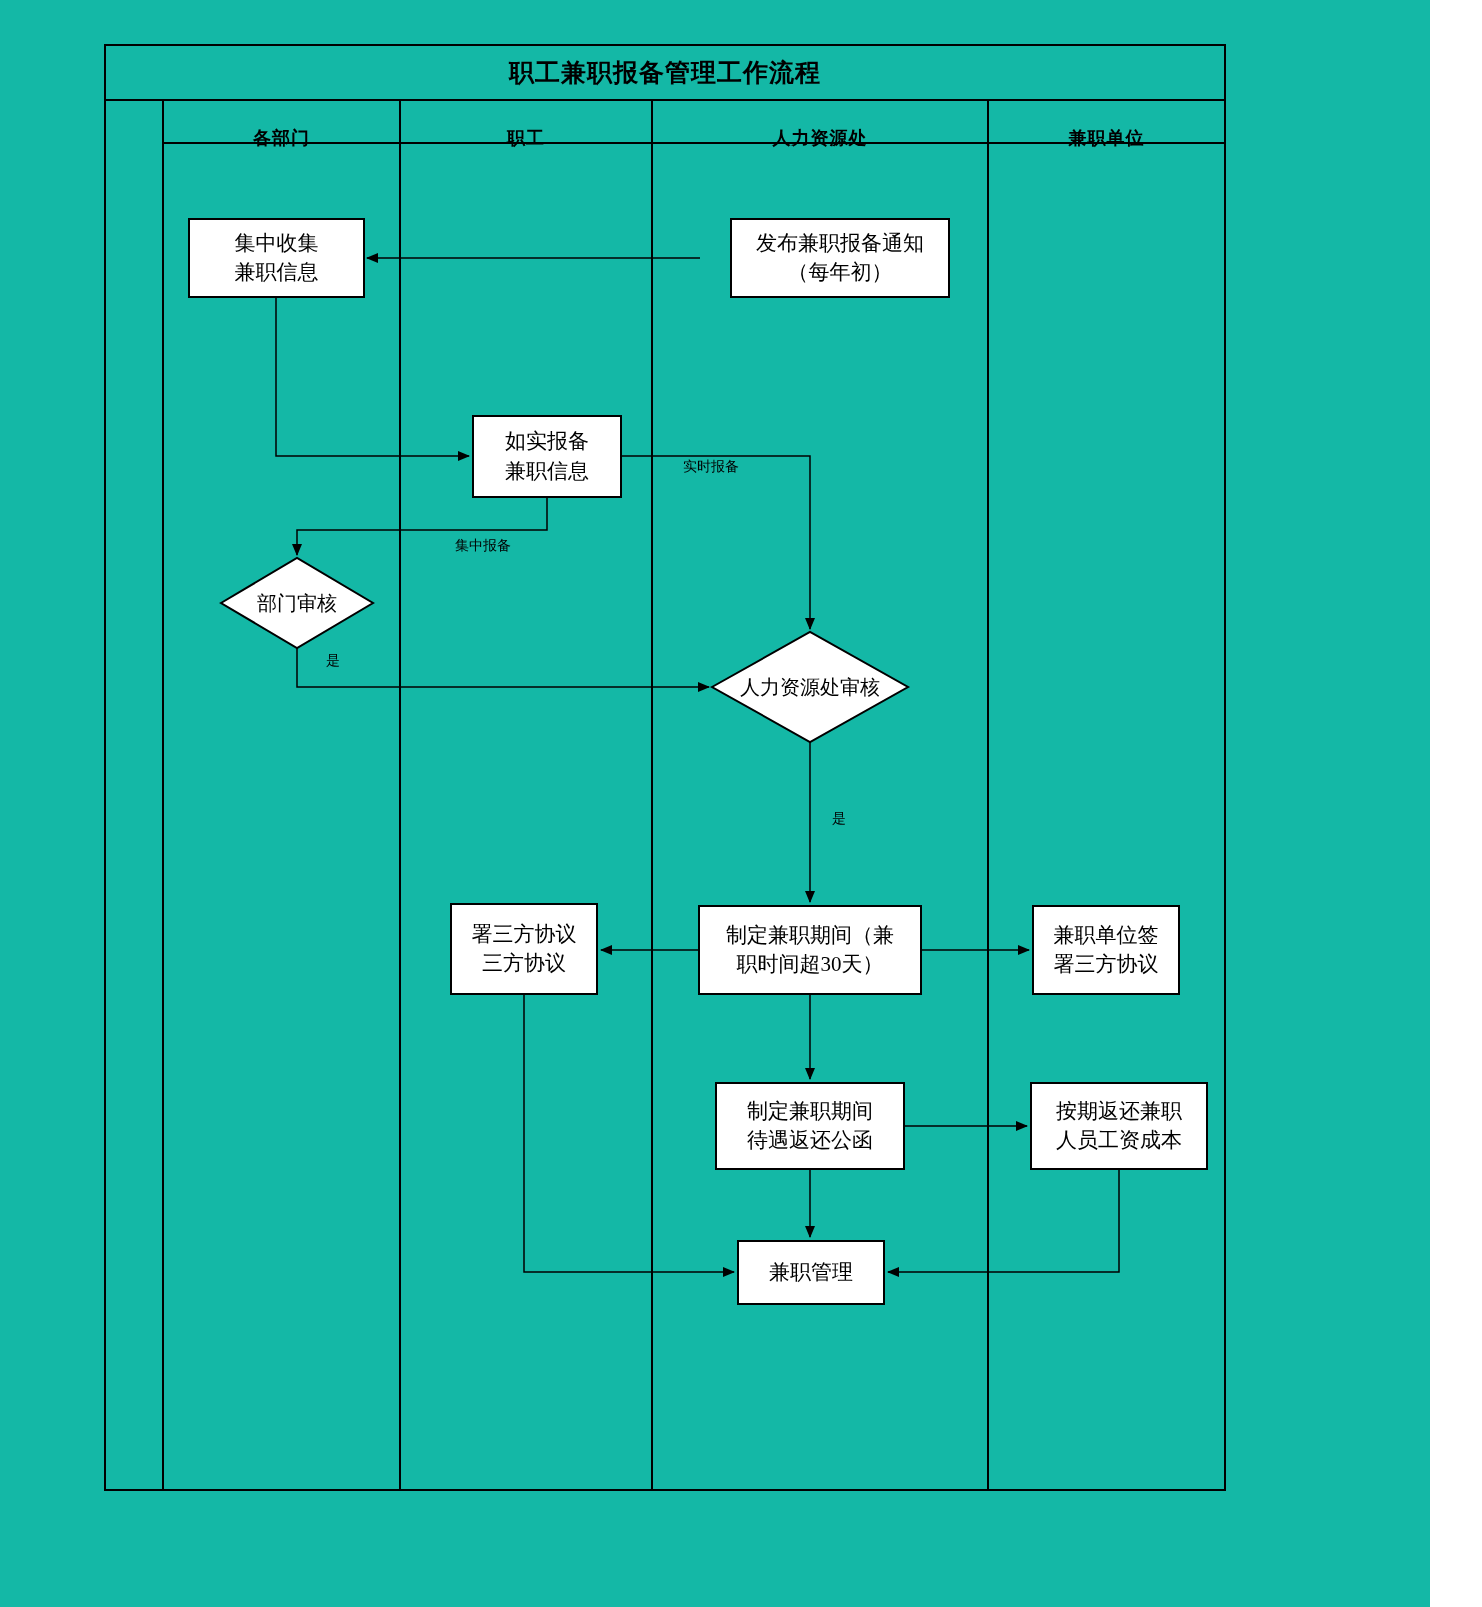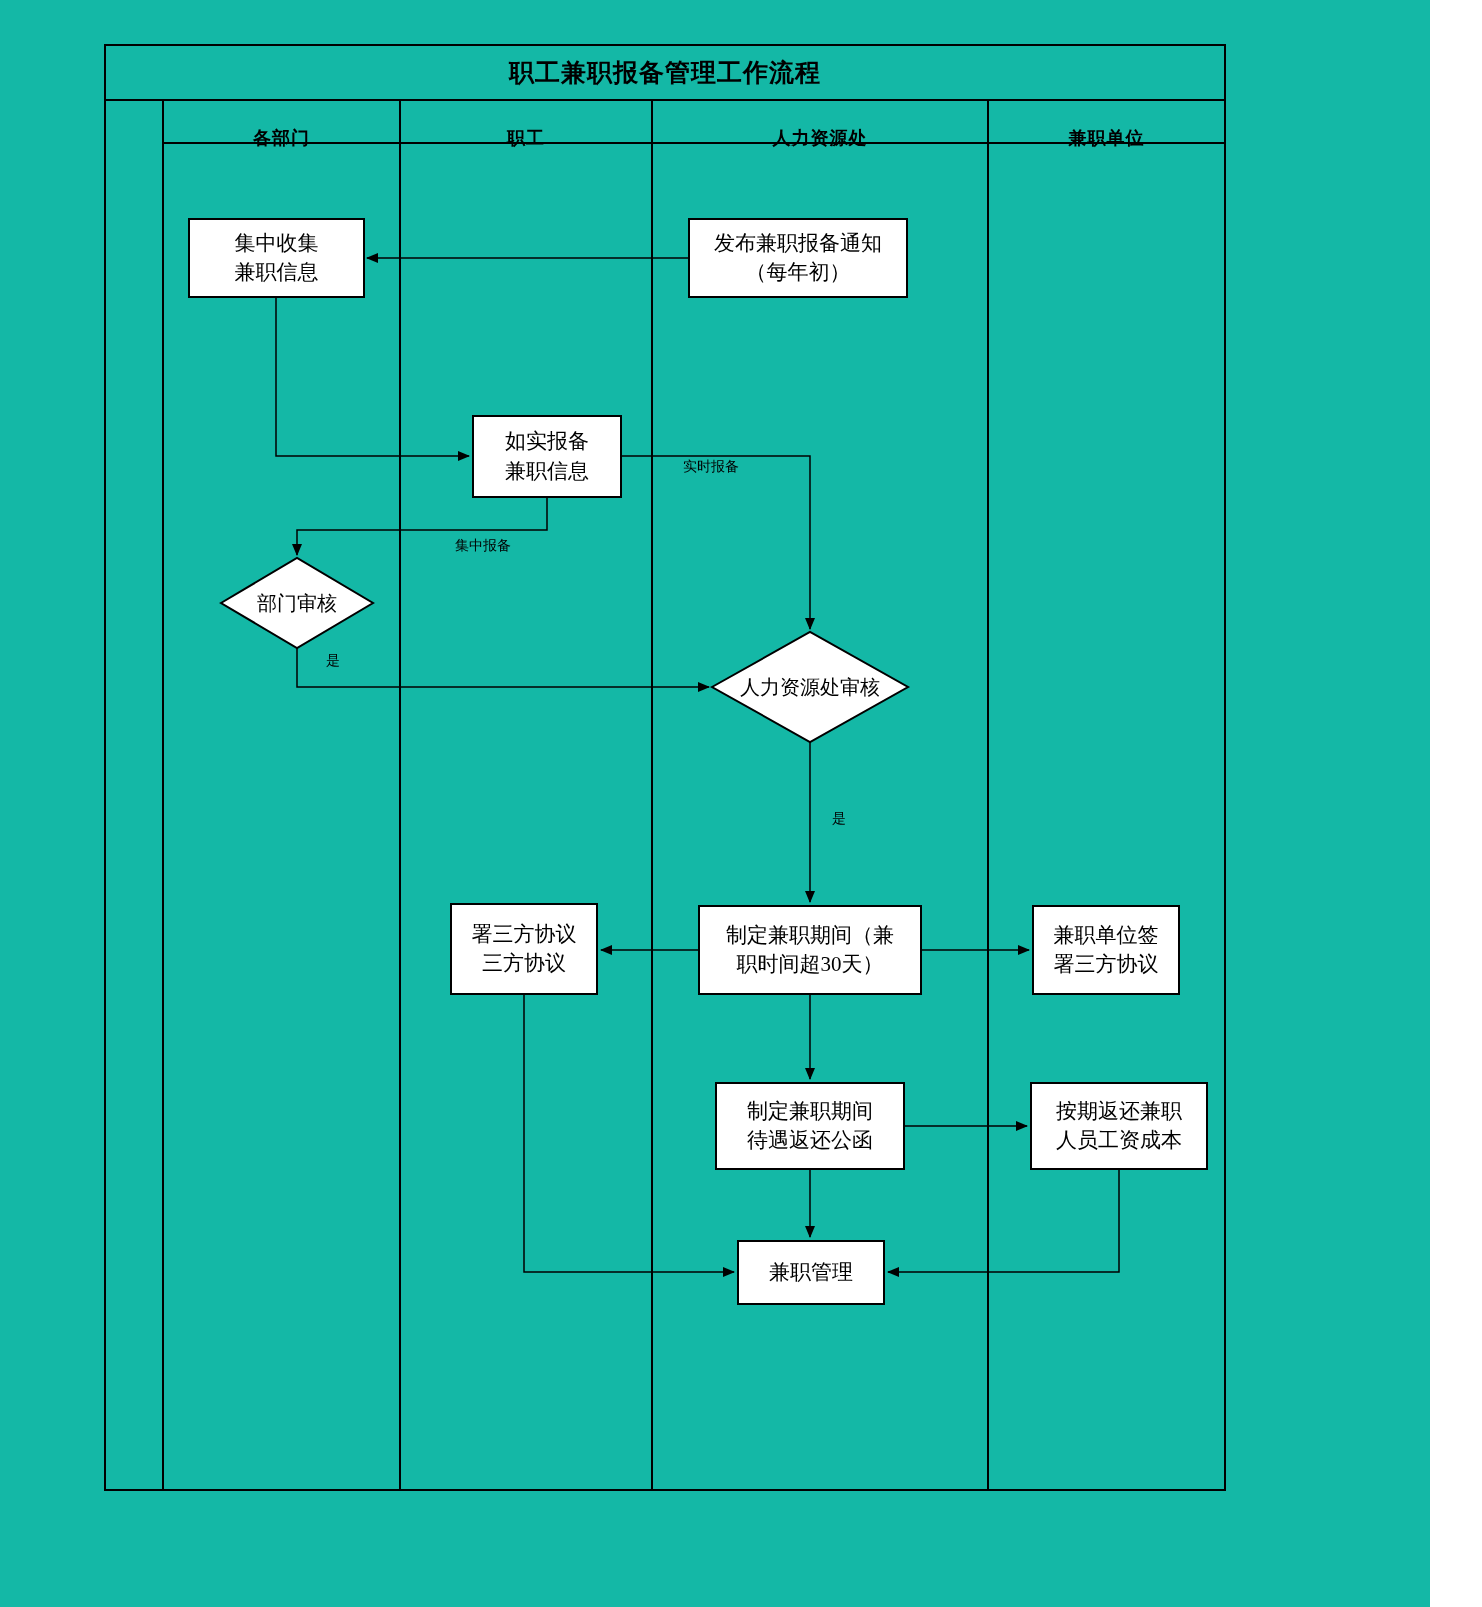--- a/index.html
+++ b/index.html
@@ -85,21 +85,21 @@
   <div class="lane-h" style="left:163px; width:237px;">各部门</div>
   <div class="lane-h" style="left:400px; width:252px;">职工</div>
   <div class="lane-h" style="left:652px; width:336px;">人力资源处</div>
   <div class="lane-h" style="left:988px; width:237px;">兼职单位</div>
 
   <div class="node" style="left:188px; top:218px; width:177px; height:80px;">
     <div>集中收集</div>
     <div>兼职信息</div>
   </div>
 
-  <div class="node" style="left:688px; top:218px; width:220px; height:80px;">
+  <div class="node" style="left:730px; top:218px; width:220px; height:80px;">
     <div>发布兼职报备通知</div>
     <div>（每年初）</div>
   </div>
 
   <div class="node" style="left:472px; top:415px; width:150px; height:83px;">
     <div>如实报备</div>
     <div>兼职信息</div>
   </div>
 
   <div class="node" style="left:698px; top:905px; width:224px; height:90px;">

